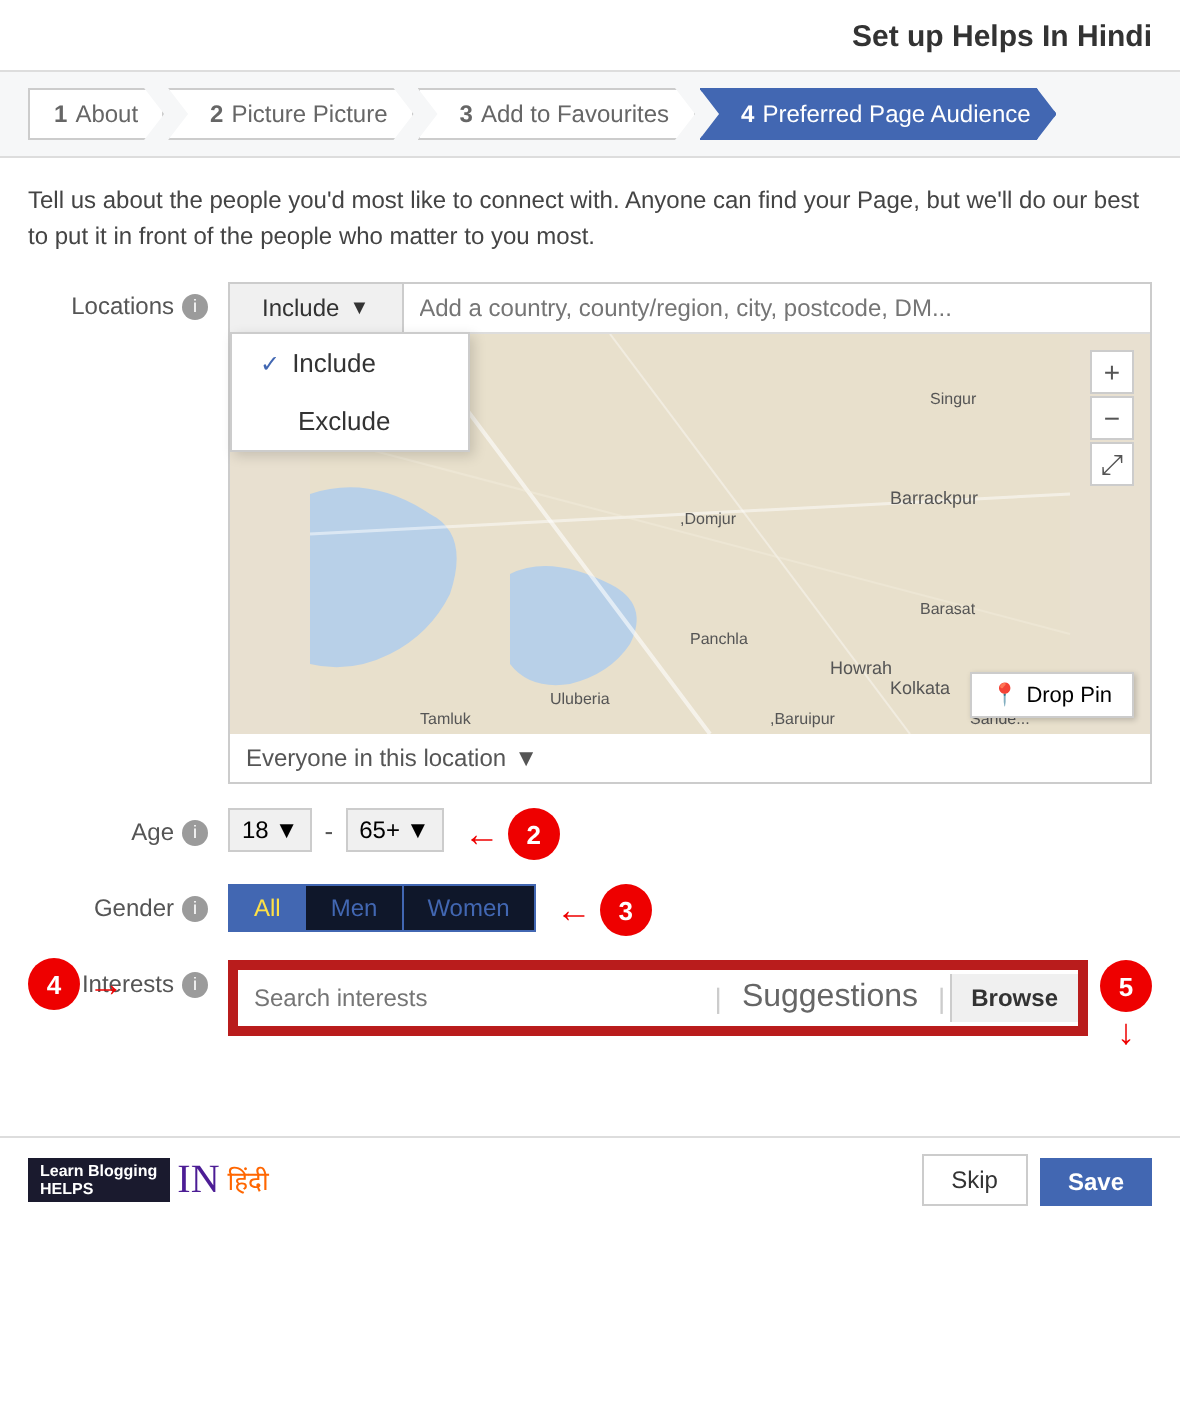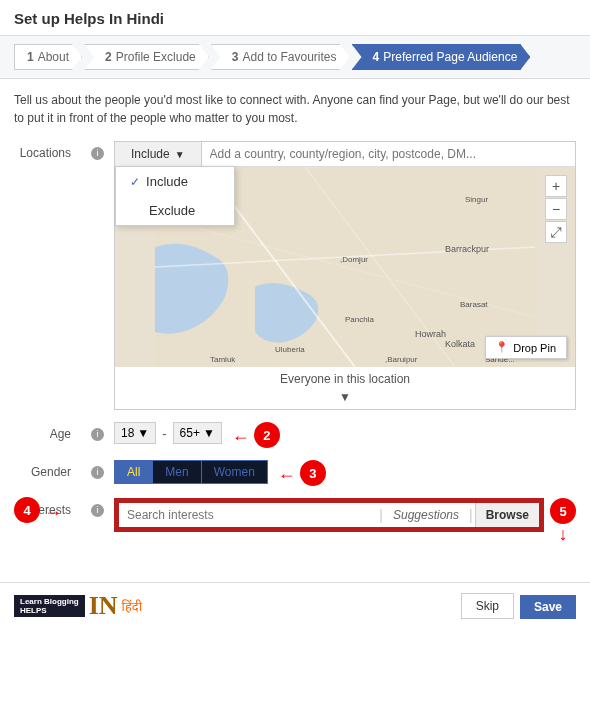--- a/index.html
+++ b/index.html
@@ -15,20 +15,21 @@
     
     .page-header {
       background: #fff;
       padding: 10px 14px 8px 14px;
       border-bottom: 1px solid #ddd;
     }
     .page-header h2 {
       font-size: 15px;
       font-weight: bold;
       color: #333;
+      text-align: right;
     }
 
     
     .steps-bar {
       display: flex;
       align-items: center;
       padding: 8px 14px;
       background: #f6f7f8;
       border-bottom: 1px solid #ddd;
       gap: 0;
@@ -81,21 +82,21 @@
       width: 100px;
       text-align: left;
       padding-right: 10px;
       padding-top: 5px;
       color: #555;
       font-size: 12px;
       flex-shrink: 0;
       display: flex;
       align-items: center;
       justify-content: flex-end;
-      gap: 20px;
+      gap: 4px;
     }
     .info-icon {
       width: 13px;
       height: 13px;
       background: #9b9b9b;
       border-radius: 50%;
       color: #fff;
       font-size: 9px;
       display: inline-flex;
       align-items: center;
@@ -214,21 +215,20 @@
     }
 
     .location-footer {
       padding: 5px 8px;
       font-size: 12px;
       color: #555;
       display: flex;
       align-items: center;
       gap: 4px;
       cursor: pointer;
-      flex-direction: column;
     }
 
     
     .age-container {
       display: flex;
       align-items: center;
       gap: 6px;
     }
     .age-select {
       padding: 3px 6px;
@@ -282,24 +282,23 @@
       font-size: 12px;
       color: #999;
     }
     .interests-divider {
       color: #ccc;
       font-size: 14px;
       padding: 0 2px;
     }
     .suggestions-link {
       padding: 5px 8px;
-      font-size: 12px;
+      font-size: 16px;
       color: #666;
       cursor: pointer;
-      font-style: italic;
     }
     .browse-btn {
       padding: 5px 10px;
       background: #f0f0f0;
       border-left: 1px solid #ccc;
       font-size: 12px;
       font-weight: bold;
       color: #333;
       cursor: pointer;
     }
@@ -326,23 +325,23 @@
       background: #1a1a2e;
       color: #fff;
       padding: 2px 6px;
       font-size: 10px;
       font-weight: bold;
       display: flex;
       align-items: center;
       gap: 2px;
     }
     .logo-in {
-      font-size: 26px;
-      font-weight: bold;
-      color: #a16207;
+      font-size: 20px;
+      font-weight: normal;
+      color: #4c1d95;
       font-family: serif;
     }
     .logo-hindi {
       font-size: 13px;
       color: #ff6600;
     }
     .footer-buttons {
       display: flex;
       gap: 6px;
       align-items: flex-end;
@@ -419,21 +418,21 @@
     <h2>Set up Helps In Hindi</h2>
   </div>
 
   <div class="steps-bar">
     <div class="step">
       <span class="step-num">1</span>
       <span>About</span>
     </div>
     <div class="step">
       <span class="step-num">2</span>
-      <span>Profile Exclude</span>
+      <span>Picture Picture</span>
     </div>
     <div class="step">
       <span class="step-num">3</span>
       <span>Add to Favourites</span>
     </div>
     <div class="step active">
       <span class="step-num">4</span>
       <span>Preferred Page Audience</span>
     </div>
   </div>

